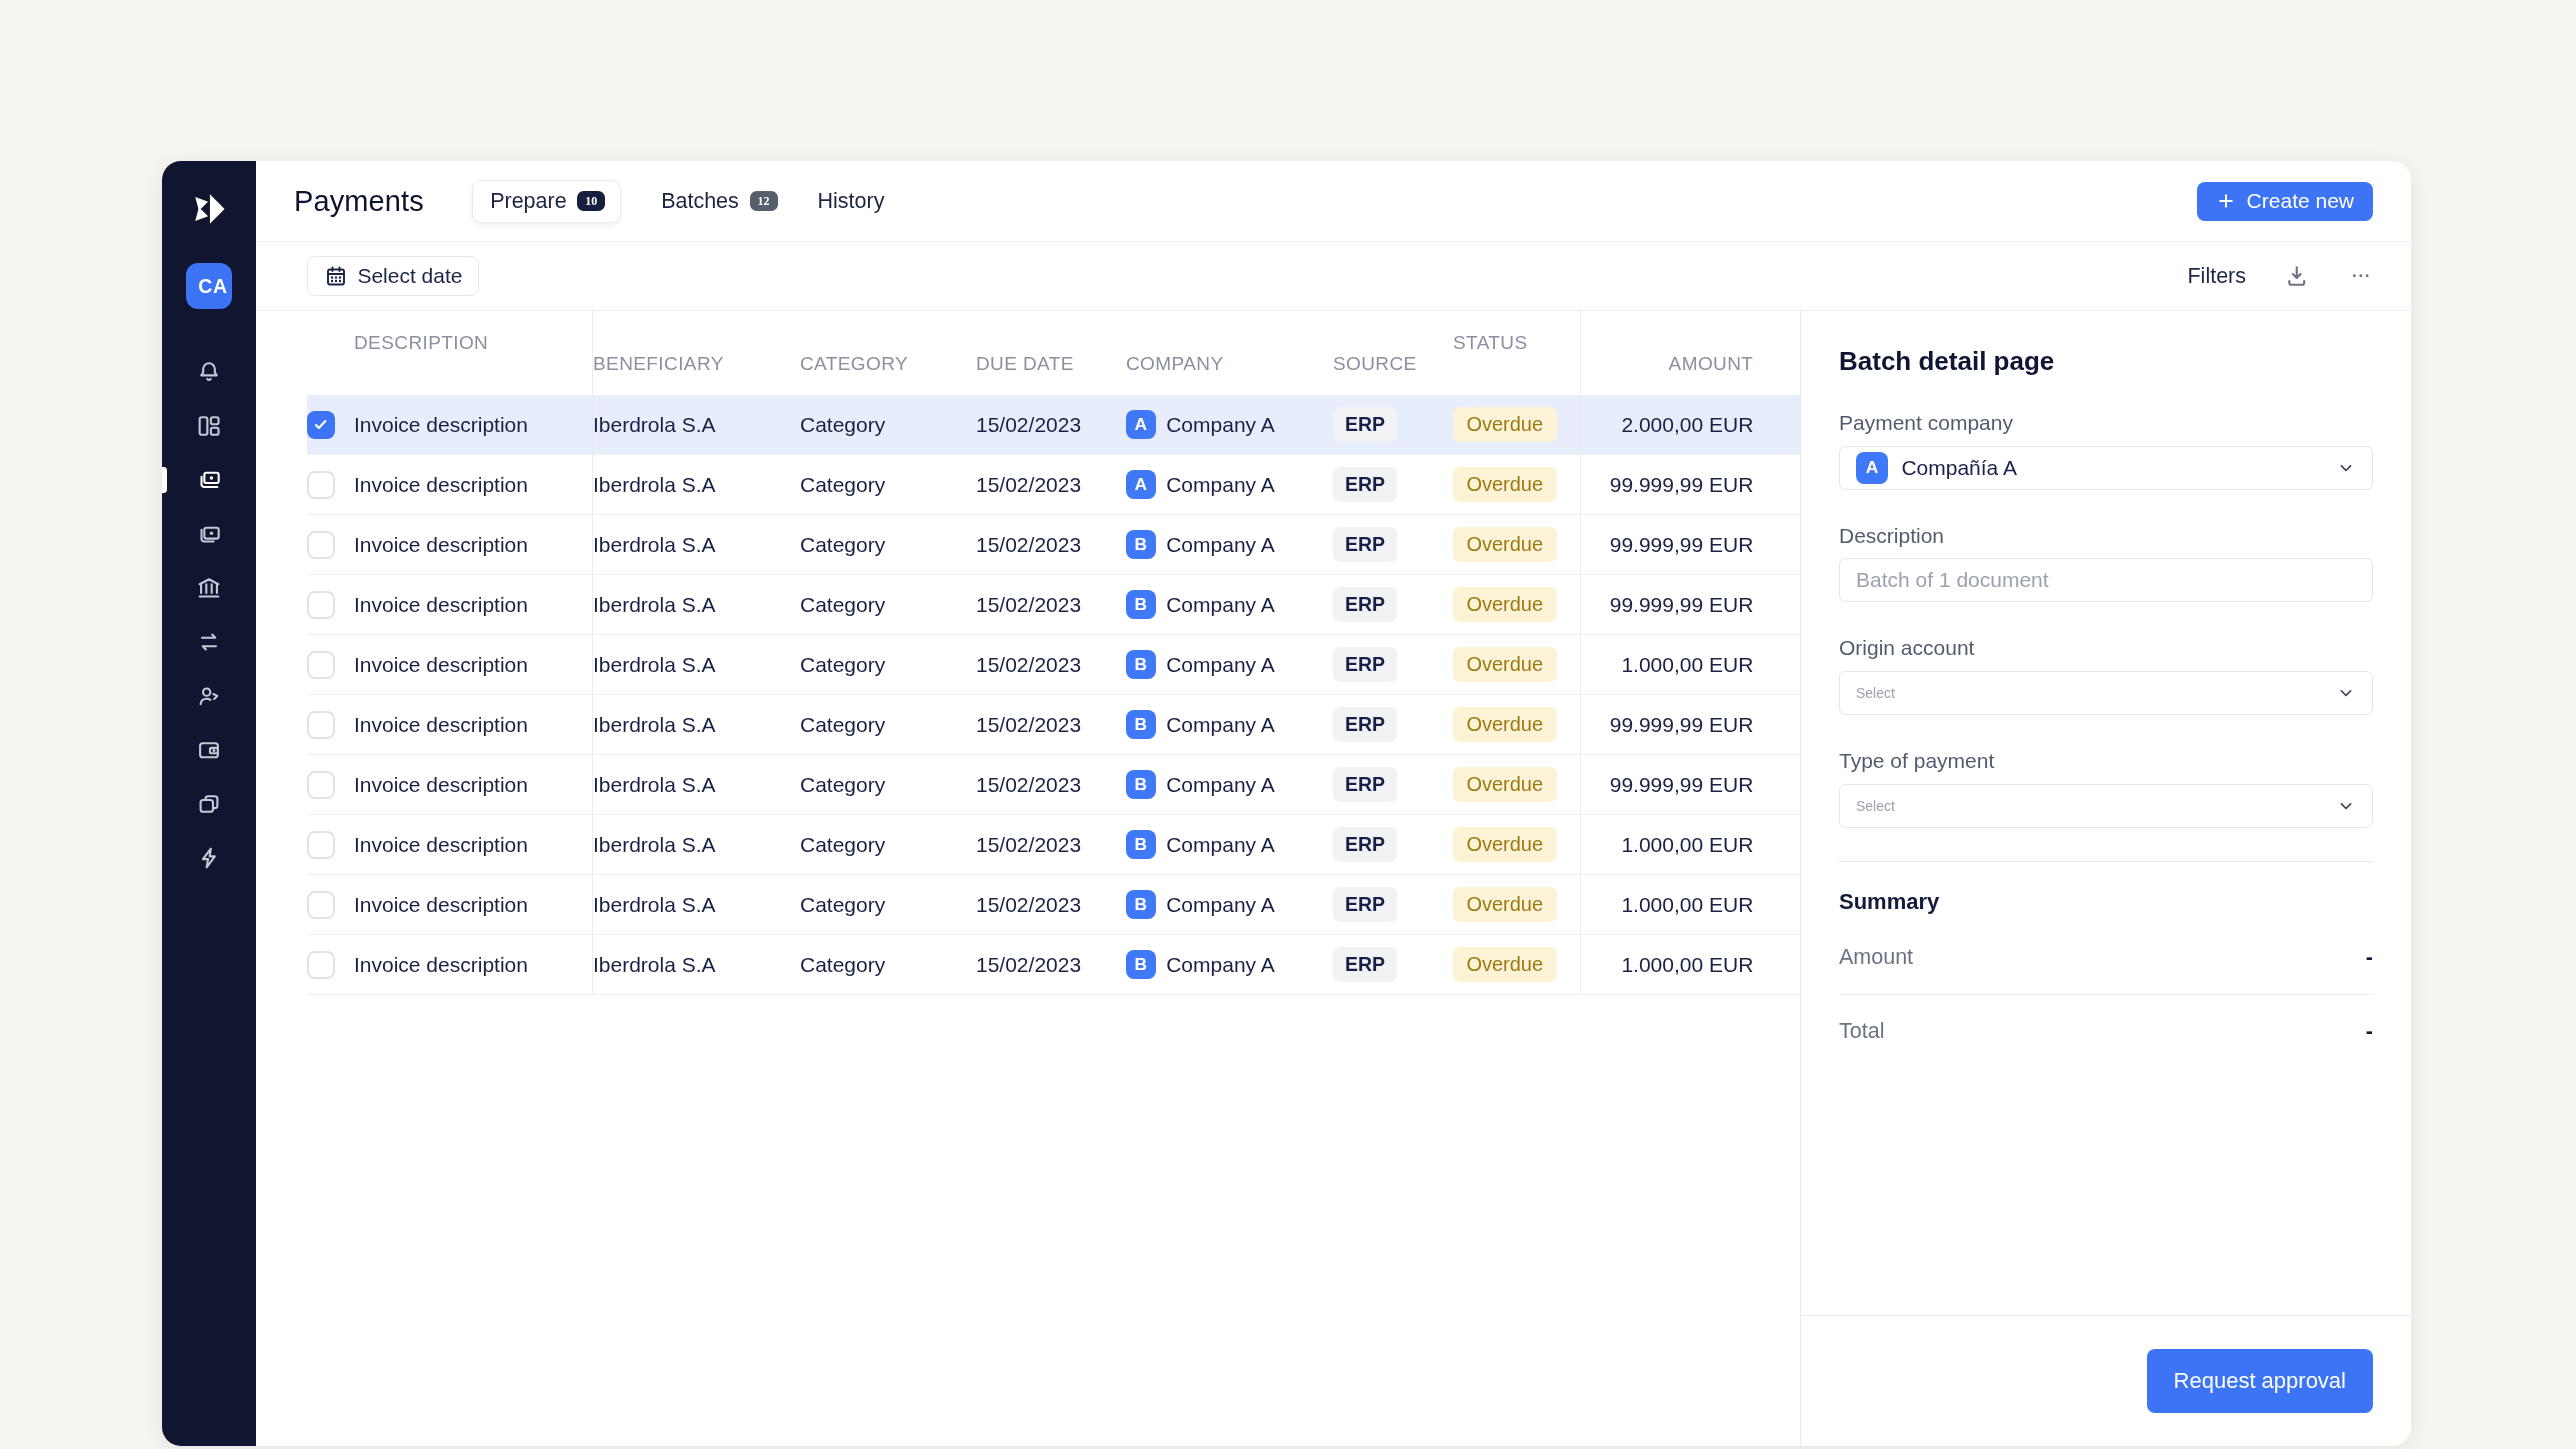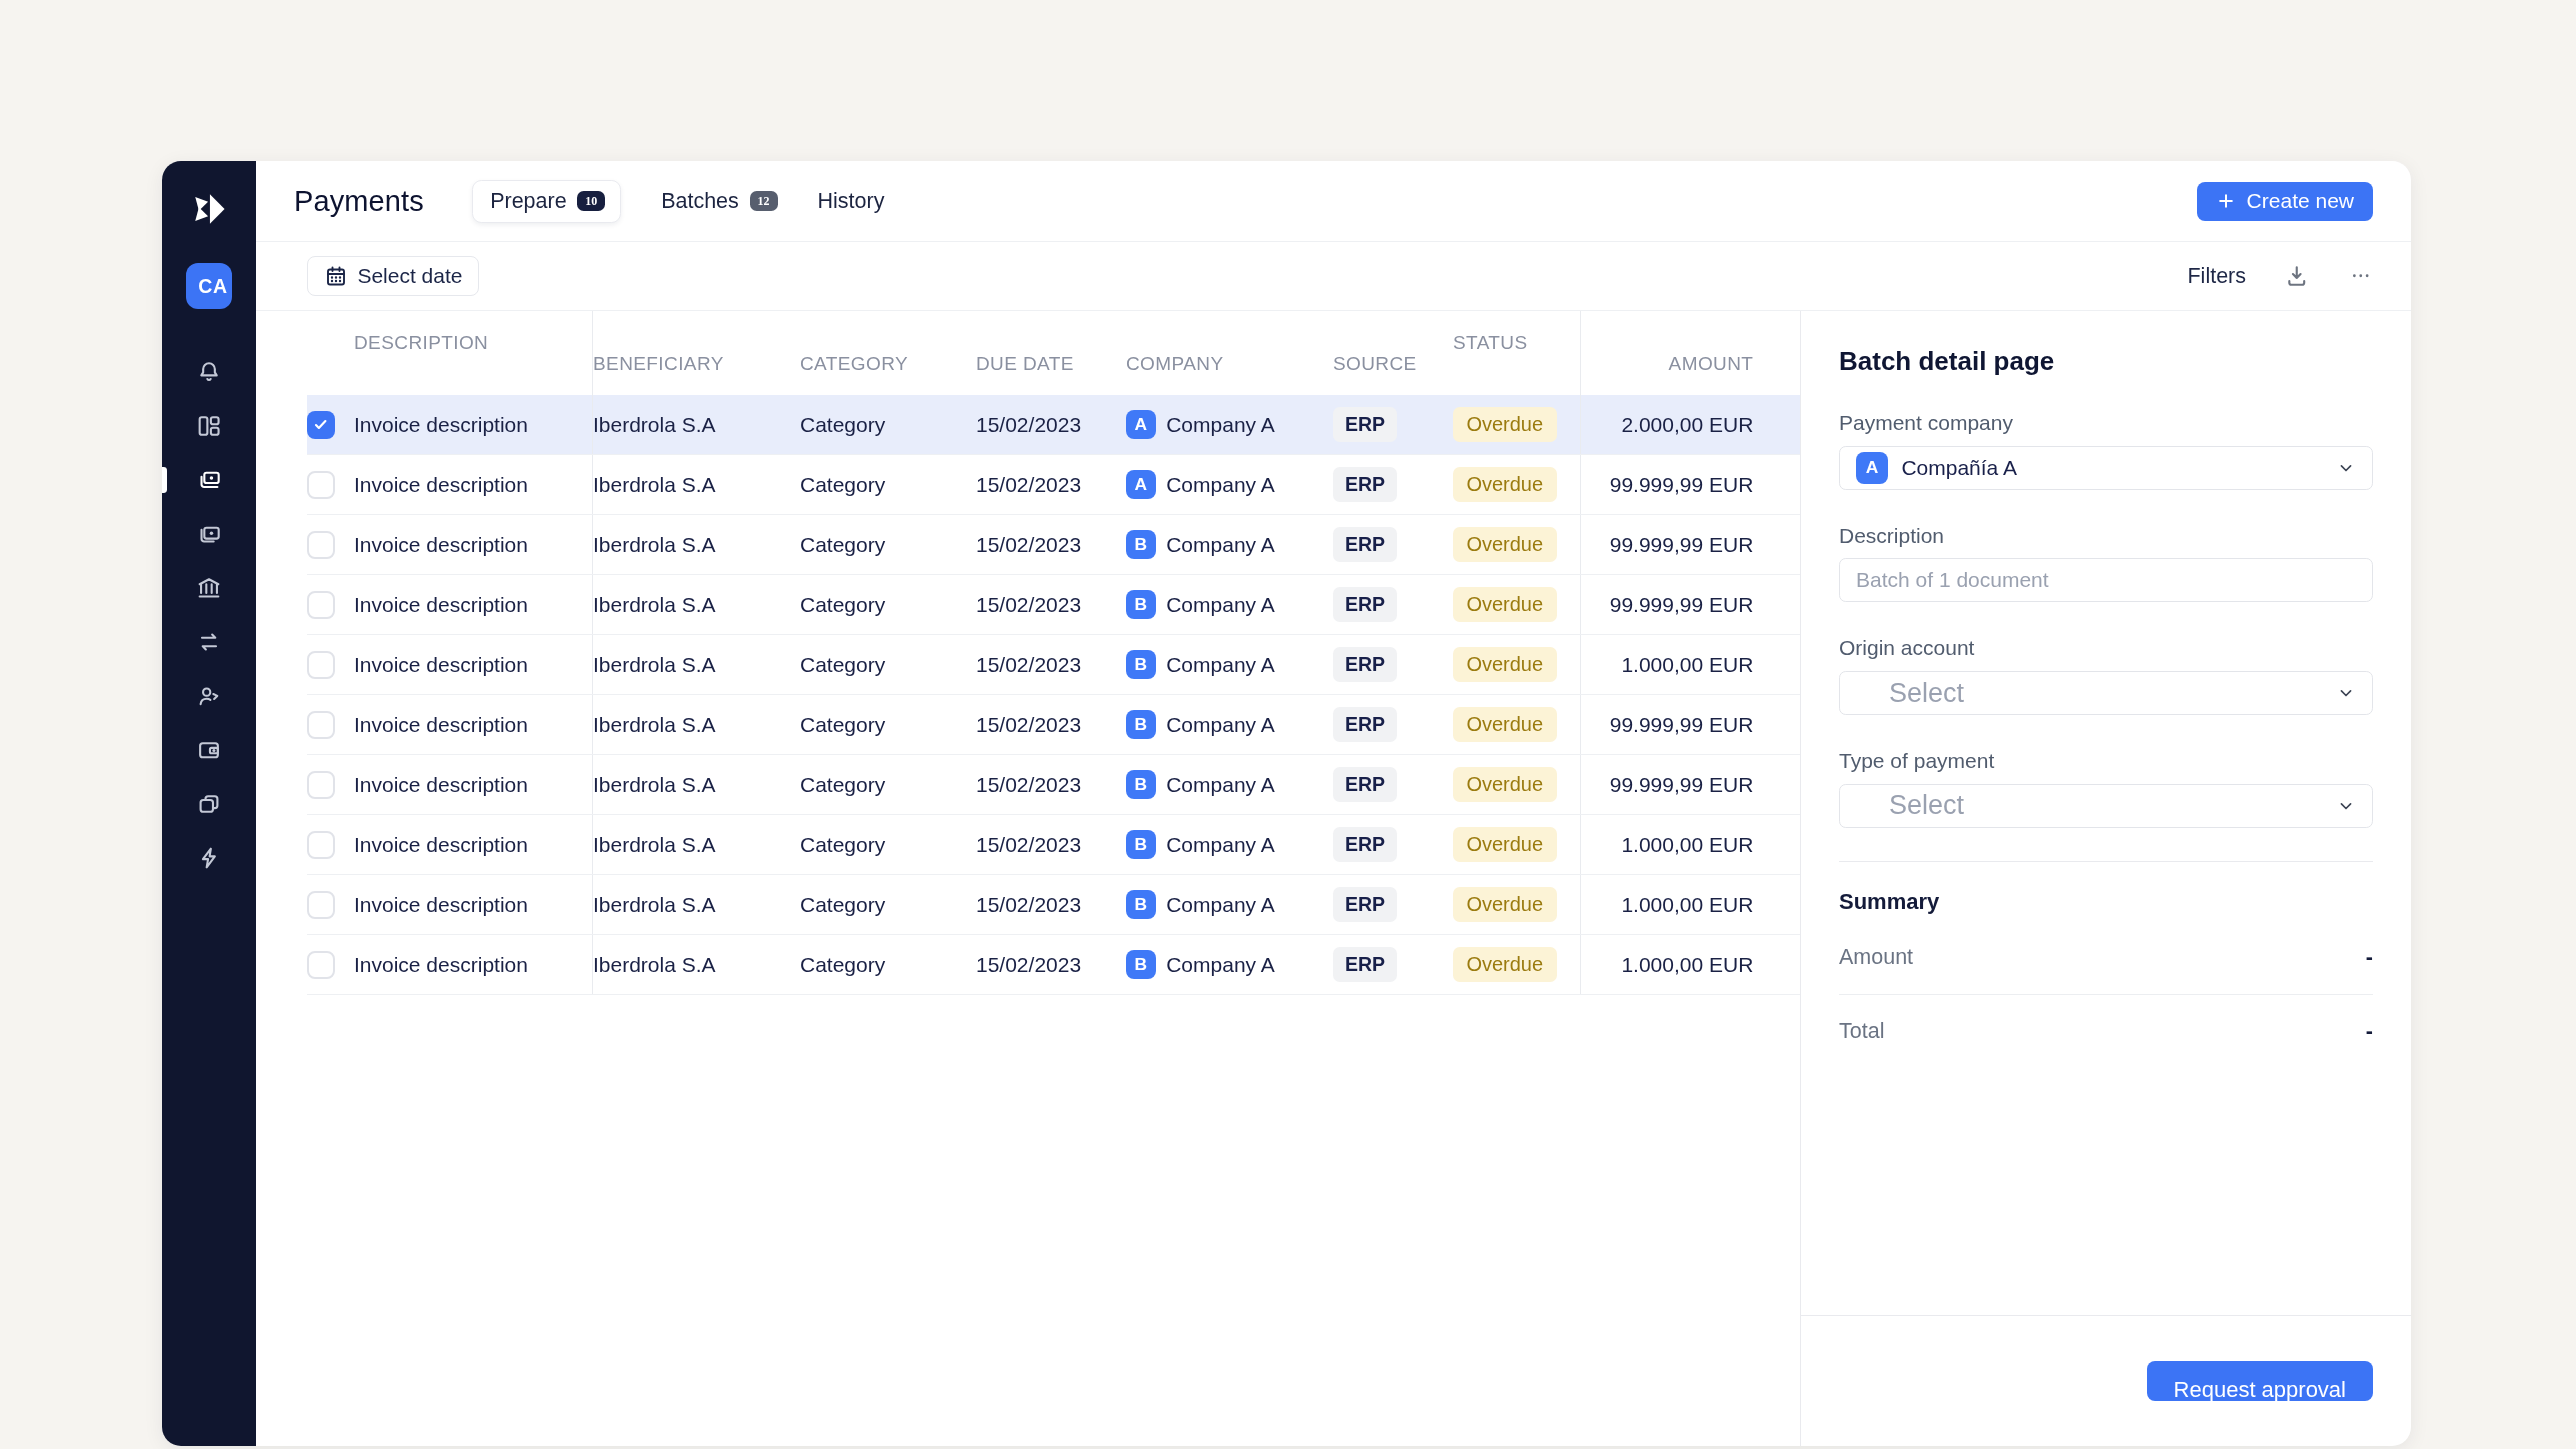--- a/index.html
+++ b/index.html
@@ -78,40 +78,40 @@
   .c-amount{ text-align:right; padding-right:12.7px; }
 
   
   .panel{ flex:0 0 611px; width:611px; border-left:1.3px solid #e9eaee; display:flex; flex-direction:column; }
   .panel-form{ flex:1; padding:35px 38px 0 38px; }
   .panel-title{ font-size:26px; font-weight:700; color:#0f1633; }
   .field-label{ margin-top:34px; font-size:21px; color:#515c6e; }
   .control{ margin-top:10.7px; height:44px; border:1.3px solid #e3e5ea; border-radius:6.7px; background:#fff;
             display:flex; align-items:center; padding:0 16px; gap:13.4px; }
   .control.select{ cursor:pointer; }
-  .control .placeholder{ font-size:27px; color:#9aa1b0; flex:1;margin-left:33px; }
+  .control .placeholder{ font-size:14px; color:#9aa1b0; flex:1; }
   .control .value{ font-size:21px; color:#19204a; flex:1; display:flex; align-items:center; gap:13.4px;}
   .control .chevron{ width:20px; height:20px; stroke:#3c4454; }
   .control .co-badge{ width:32px; height:32px; }
   .text-input{ margin-top:10.7px; width:100%; height:44px; border:1.3px solid #e3e5ea; border-radius:6.7px;
                font-size:21px; font-family:inherit; color:#19204a; padding:0 16px; outline:none;}
   .text-input::placeholder{ color:#9aa1b0; }
 
   .summary{ margin-top:33px; border-top:1.3px solid #e9eaee; padding-top:27px; }
   .summary-title{ font-size:22px; font-weight:700; color:#141b3a; }
   .summary-row{ display:flex; justify-content:space-between; align-items:center; padding:24px 0; }
   .summary-row + .summary-row{ border-top:1.3px solid #eceef1; }
   .summary-rows{ margin-top:6.7px; }
   .summary-label{ font-size:21.5px; color:#6a7383; }
   .summary-value{ font-size:21.5px; font-weight:700; color:#141b3a; }
 
   .panel-footer{ flex:0 0 131px; border-top:1.3px solid #e9eaee; display:flex; align-items:center; justify-content:flex-end;
                  padding:0 38px; }
   .approve-btn{ background:var(--accent,#3c74f5); border:none; color:#fff; font-size:22px; font-family:inherit;
-                border-radius:8px; height:40px; padding:16px 27px; cursor:pointer; }
+                border-radius:8px; height:64px; padding:16px 27px; cursor:pointer; }
 </style>
 </head>
 <body>
 
 <div class="window">
 
   <aside class="sidebar">
     <svg class="logo" viewBox="0 0 48 48">
       <polygon points="25,8 41,24 25,40" fill="#ffffff"></polygon>
       <polygon points="9,11 23,16 13,26" fill="#ffffff"></polygon>

